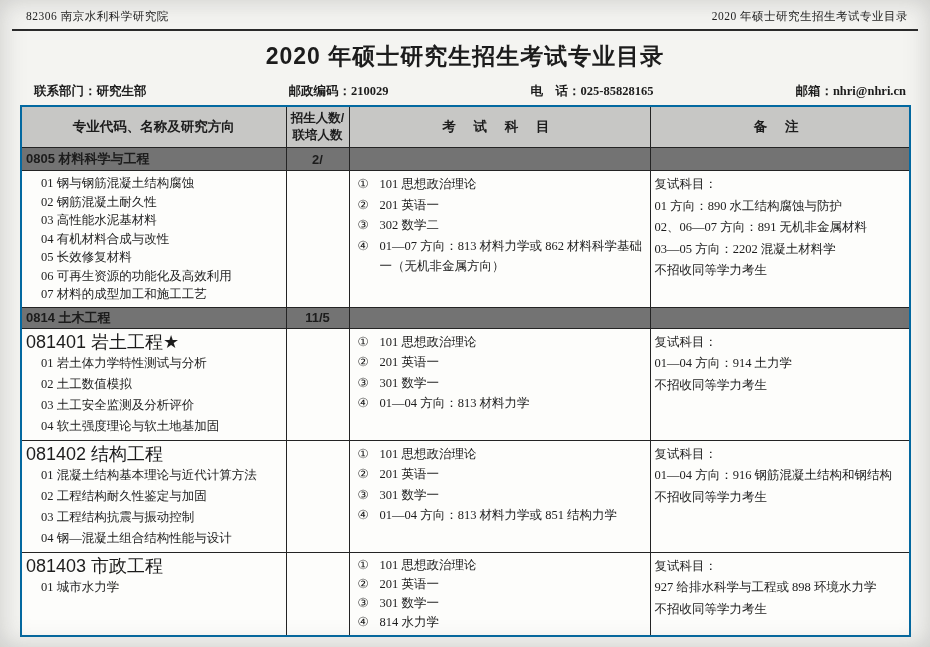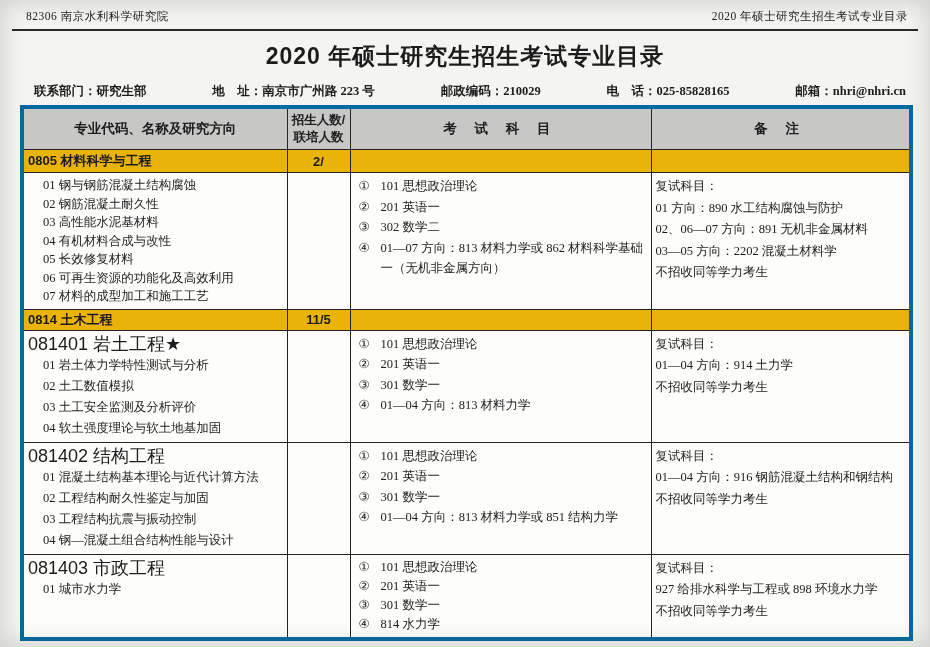--- a/index.html
+++ b/index.html
@@ -31,42 +31,42 @@
   }
   .contact-line{
     display:flex; justify-content:space-between;
     margin:11px 24px 5px 34px;
     font-weight:bold; font-size:12.5px; white-space:nowrap;gap:31px;
   }
 
   table.catalog{
     border-collapse:collapse; table-layout:fixed;
     width:889px; margin-left:20px;
-    border:4px solid #0369a1;
+    border:2px solid #0369a1;
     background:#fdfdfb;
   }
   col.c1{width:265px} col.c2{width:63px} col.c3{width:301px} col.c4{width:260px}
   th,td{ border:1px solid #242424; vertical-align:top; }
   thead th{
     background:#c7c7c5; font-weight:bold; text-align:center;
     font-size:13.5px; padding:3px 2px; vertical-align:middle; height:41px;
     font-family:"Liberation Sans","DejaVu Sans",sans-serif;
   }
   thead th .sp{ letter-spacing:7px; }
   thead .two-line{ font-size:12.5px; line-height:17px; }
 
   tbody tr:nth-child(1){height:23px}
   tbody tr:nth-child(2){height:129px}
   tbody tr:nth-child(3){height:18px}
   tbody tr:nth-child(4){height:105px}
   tbody tr:nth-child(5){height:111px}
   tbody tr:nth-child(6){height:79px}
 
   tr.section td{
-    background:#eab308; font-weight:bold; font-size:13px;
+    background:#737373; font-weight:bold; font-size:13px;
     padding:1px 4px; vertical-align:middle;
     font-family:"Liberation Sans","DejaVu Sans",sans-serif;
   }
   tr.section td.sec-quota{ text-align:center; }
 
   td.cell{ padding:3px 5px 3px 4px; font-size:12.5px;margin-left:20px; }
   .prog-title{
     font-weight:normal; font-size:18px; line-height:21px;
     font-family:"Liberation Sans","DejaVu Sans",sans-serif;
   }
@@ -85,21 +85,20 @@
 <div class="page-header">
   <span>82306 南京水利科学研究院</span>
   <span>2020 年硕士研究生招生考试专业目录</span>
 </div>
 <hr class="header-rule">
 
 <div class="doc-title">2020 年硕士研究生招生考试专业目录</div>
 
 <div class="contact-line">
   <span><span>联系部门：</span><span>研究生部</span></span>
-  <span><span>地　址：</span><span>南京市广州路 223 号</span></span>
   <span><span>邮政编码：</span><span>210029</span></span>
   <span><span>电　话：</span><span>025-85828165</span></span>
   <span><span>邮箱：</span><span>nhri@nhri.cn</span></span>
 </div>
 
 <table class="catalog">
   <colgroup>
       <col class="c1">
       <col class="c2">
       <col class="c3">

